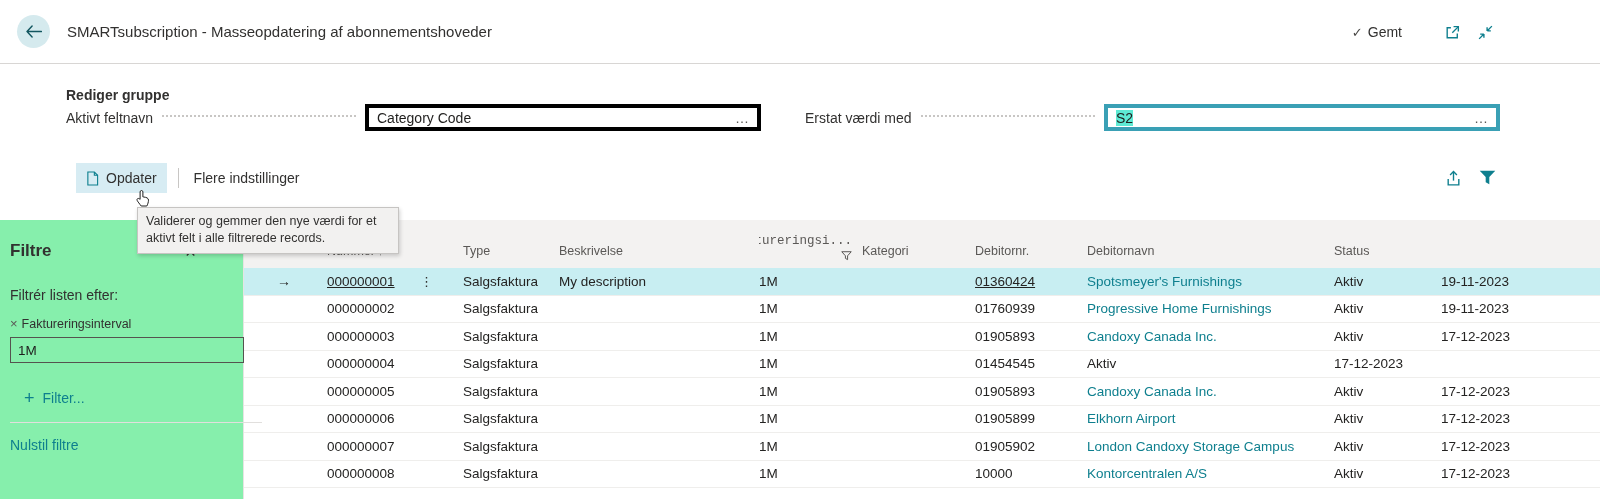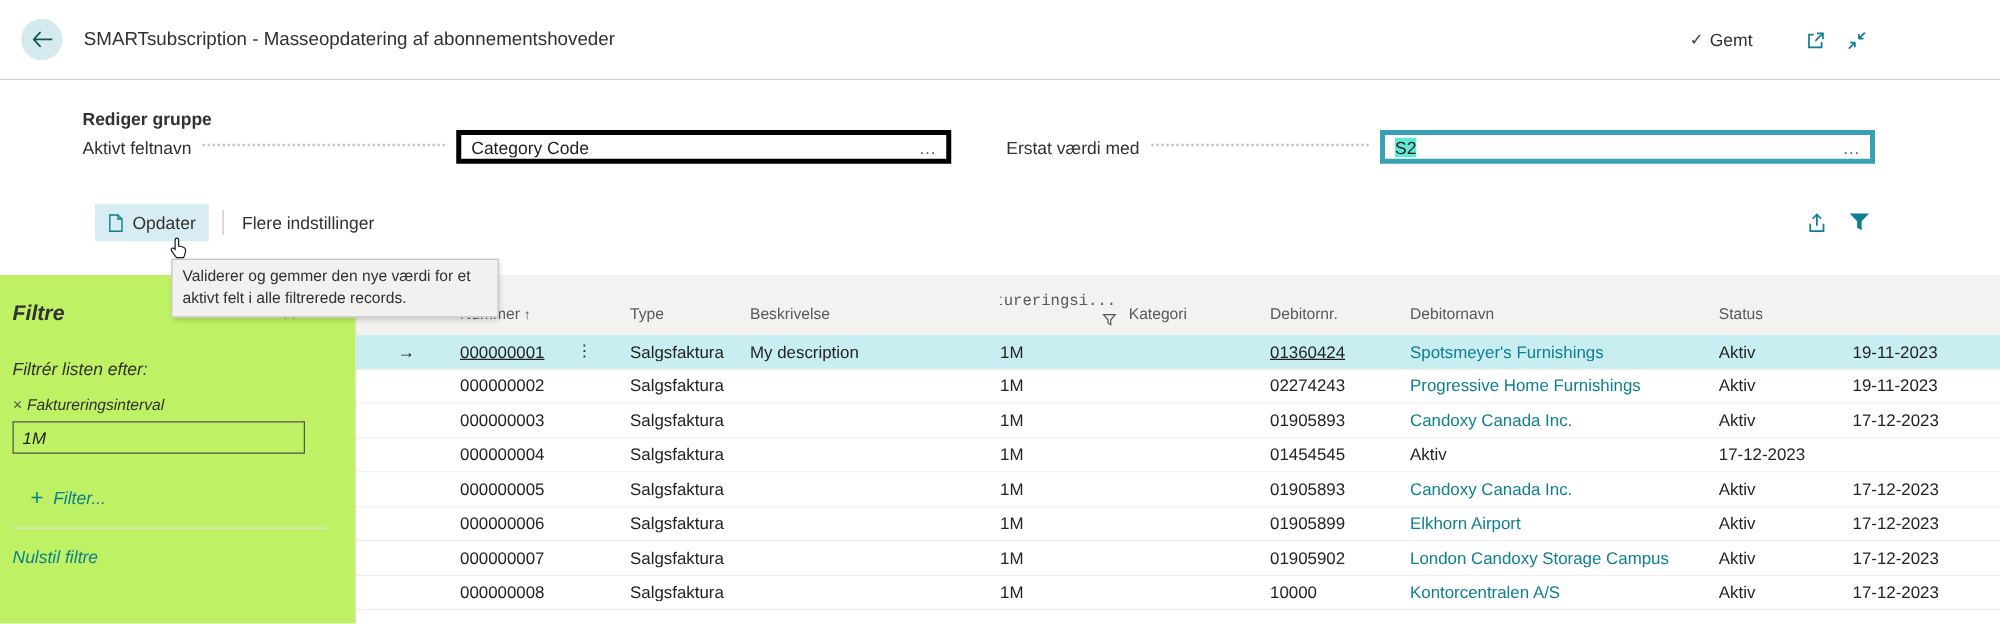--- a/index.html
+++ b/index.html
@@ -42,21 +42,21 @@
 
   
   .cursor { position:absolute; left:136px; top:189px; z-index:60; }
   .tooltip { position:absolute; left:137px; top:207px; width:262px; background:#f2f1f0; border:1px solid #c6c4c2;
              box-shadow:1px 2px 4px rgba(0,0,0,.18); padding:5px 8px 6px; font-size:12.5px; line-height:1.35;
              color:#323130; z-index:50; }
 
   
   .body-split { position:absolute; left:0; top:220px; width:1600px; bottom:0; display:flex; }
 
-  .filter-pane { width:285px; flex:none; position:relative; background:#bef264; border-right:1px solid #e6e4e2;font-style:italic; }
+  .filter-pane { width:244px; flex:none; position:relative; background:#86efac; border-right:1px solid #e6e4e2; }
   .fp-title { padding:21px 0 0 10px; font-size:17px; font-weight:700; }
   .fp-close { position:absolute; right:47px; top:22px; font-size:19px; font-weight:300; color:#323130; cursor:pointer; line-height:1; }
   .fp-sub { padding:26px 10px 0; font-size:14px; }
   .fp-tag { padding:13px 10px 0; font-size:12.5px; color:#323130; display:flex; align-items:center; gap:4px; }
   .fp-tag .rm { color:#5a5856; cursor:pointer; font-size:13px; }
   .fp-input { margin:6px 10px 0; width:234px; height:26px; border:1px solid #55534f; font-size:13.5px;
               padding:0 7px; display:flex; align-items:center; color:#1f1e1d; }
   .fp-add { margin:26px 0 0 24px; display:flex; align-items:center; gap:8px; color:#0e7f8e; font-size:14px;
             cursor:pointer; width:max-content; }
   .fp-add .plus { font-size:18px; line-height:1; }
@@ -233,21 +233,21 @@
           <div class="trow grid">
             <div class="cell c-arrow"></div>
             <div class="cell">
               <span class="">000000002</span>
             </div>
             <div class="cell">Salgsfaktura</div>
             <div class="cell"></div>
             <div class="cell">1M</div>
             <div class="cell"></div>
             <div class="cell">
-              <span class="">02274243</span>
+              <span class="">01760939</span>
             </div>
             <div class="cell">
               <span class="link">Progressive Home Furnishings</span>
             </div>
             <div class="cell">Aktiv</div>
             <div class="cell">19-11-2023</div>
           </div>
           <div class="trow grid">
             <div class="cell c-arrow"></div>
             <div class="cell">

